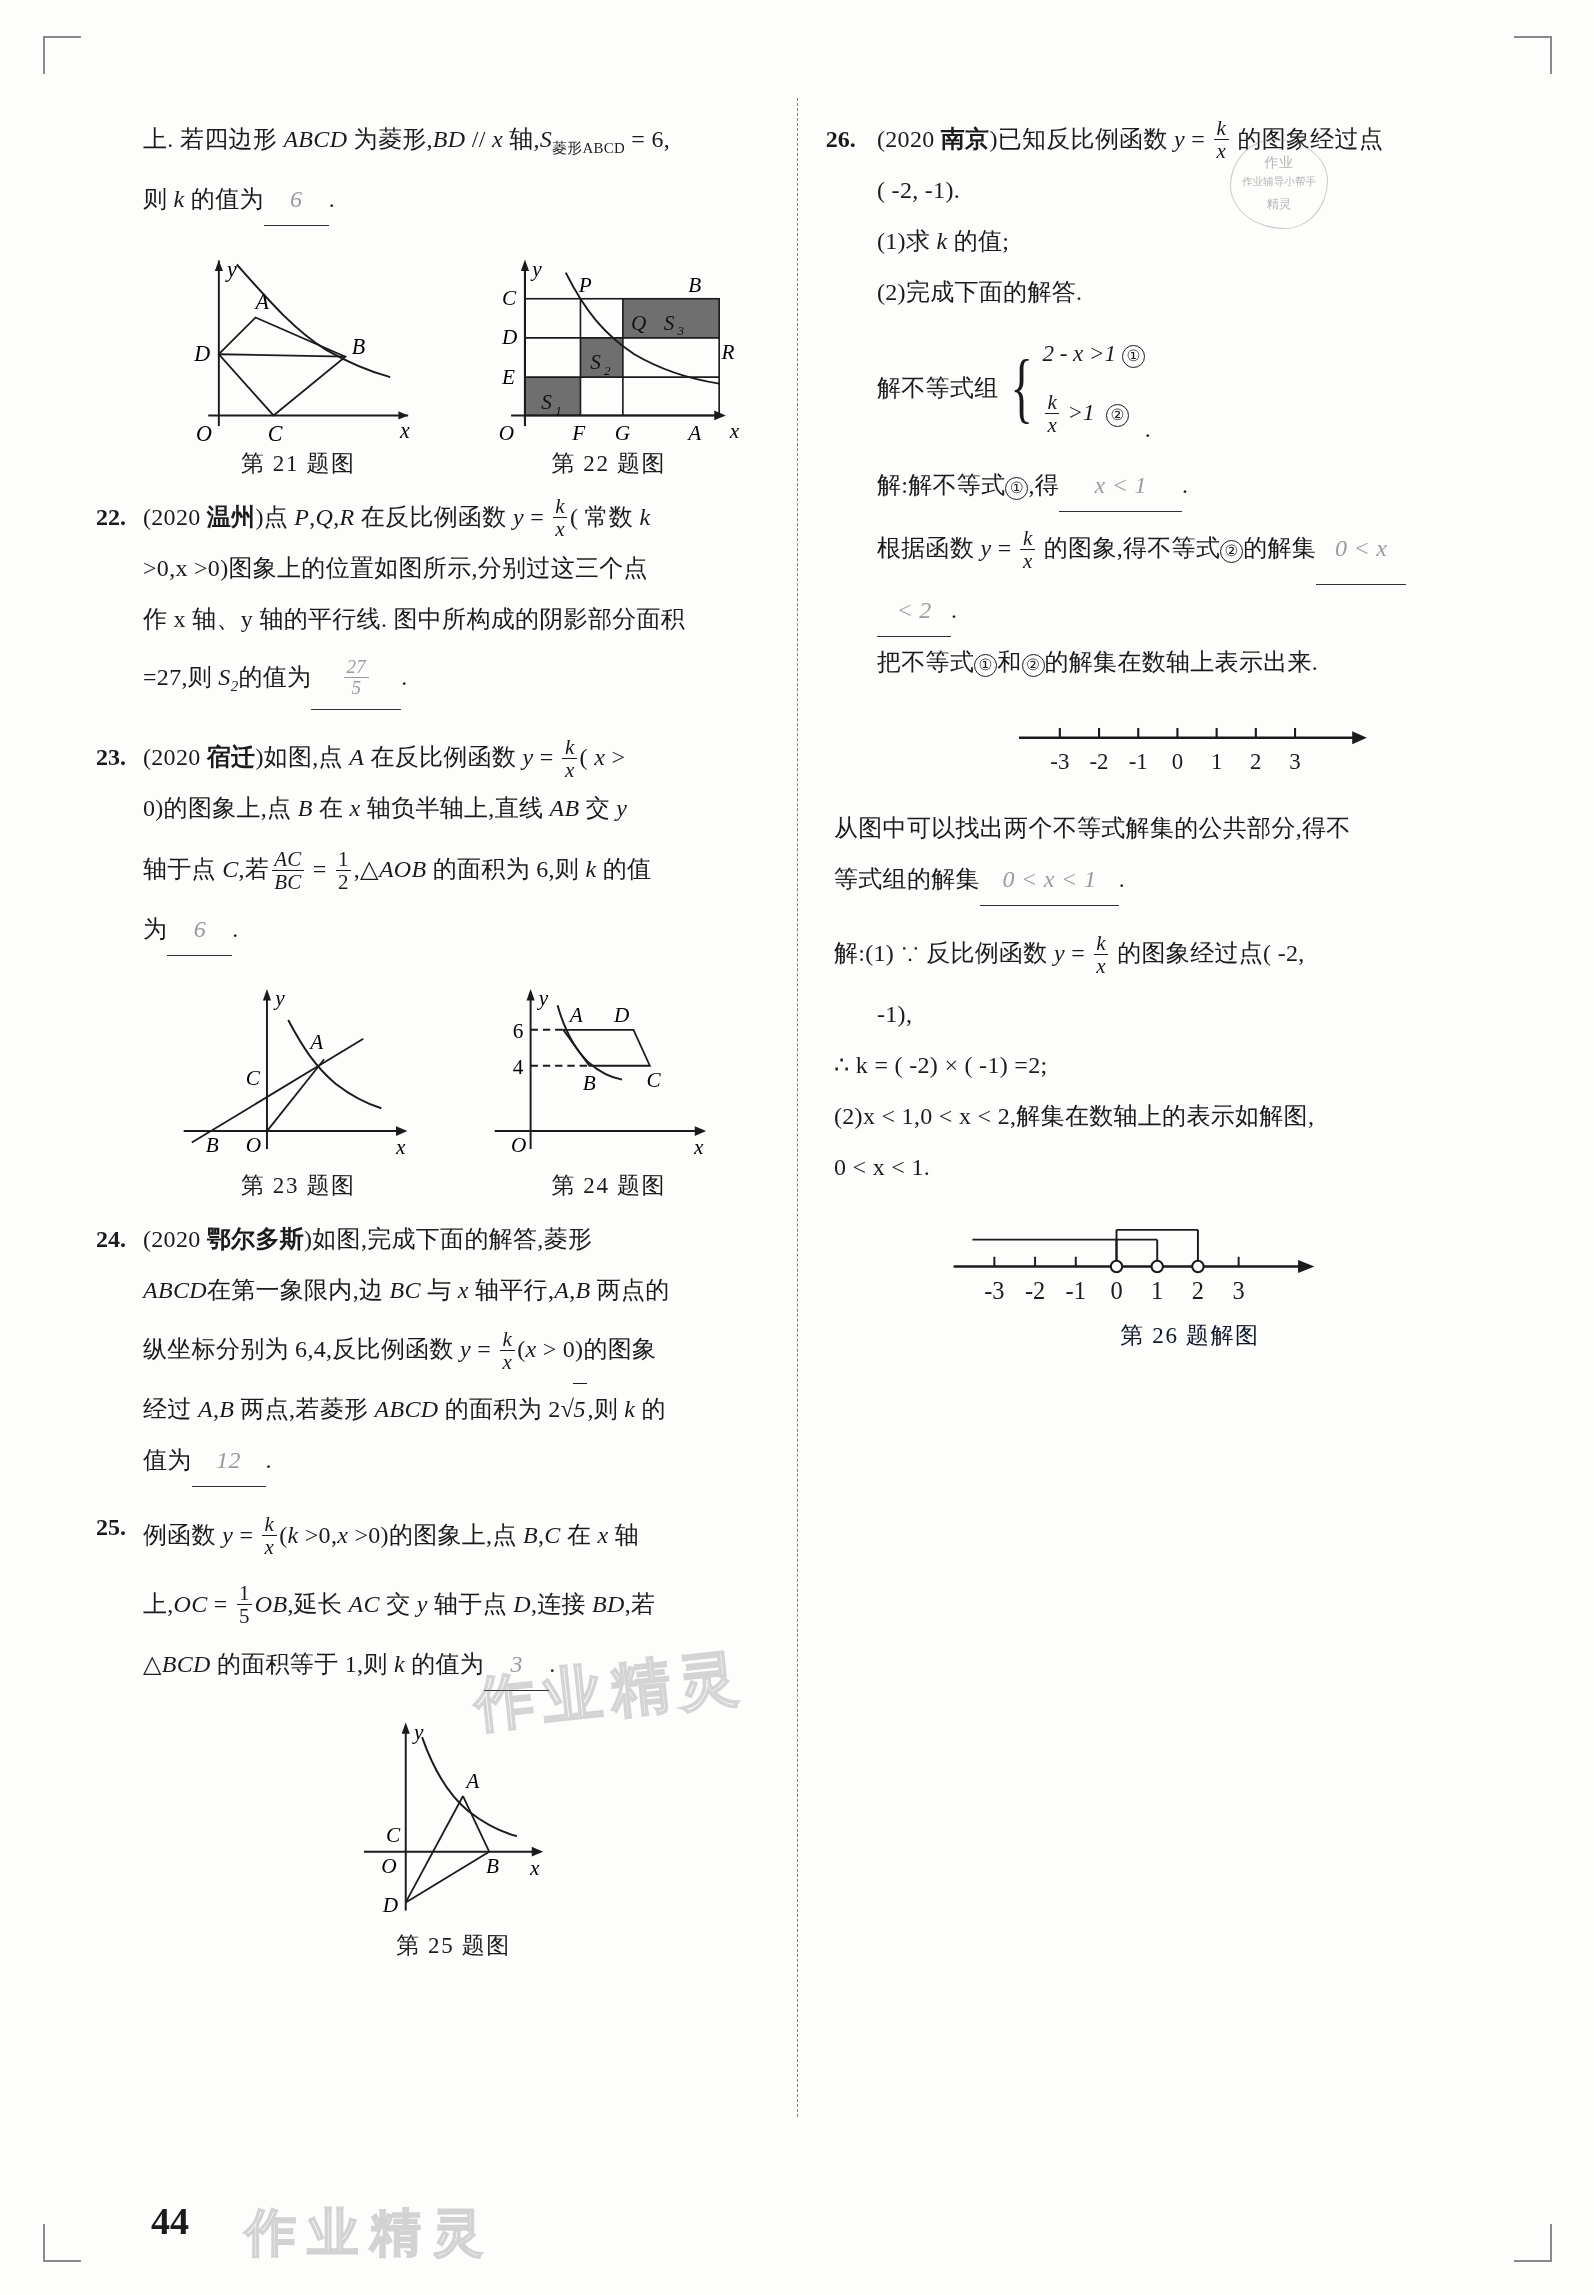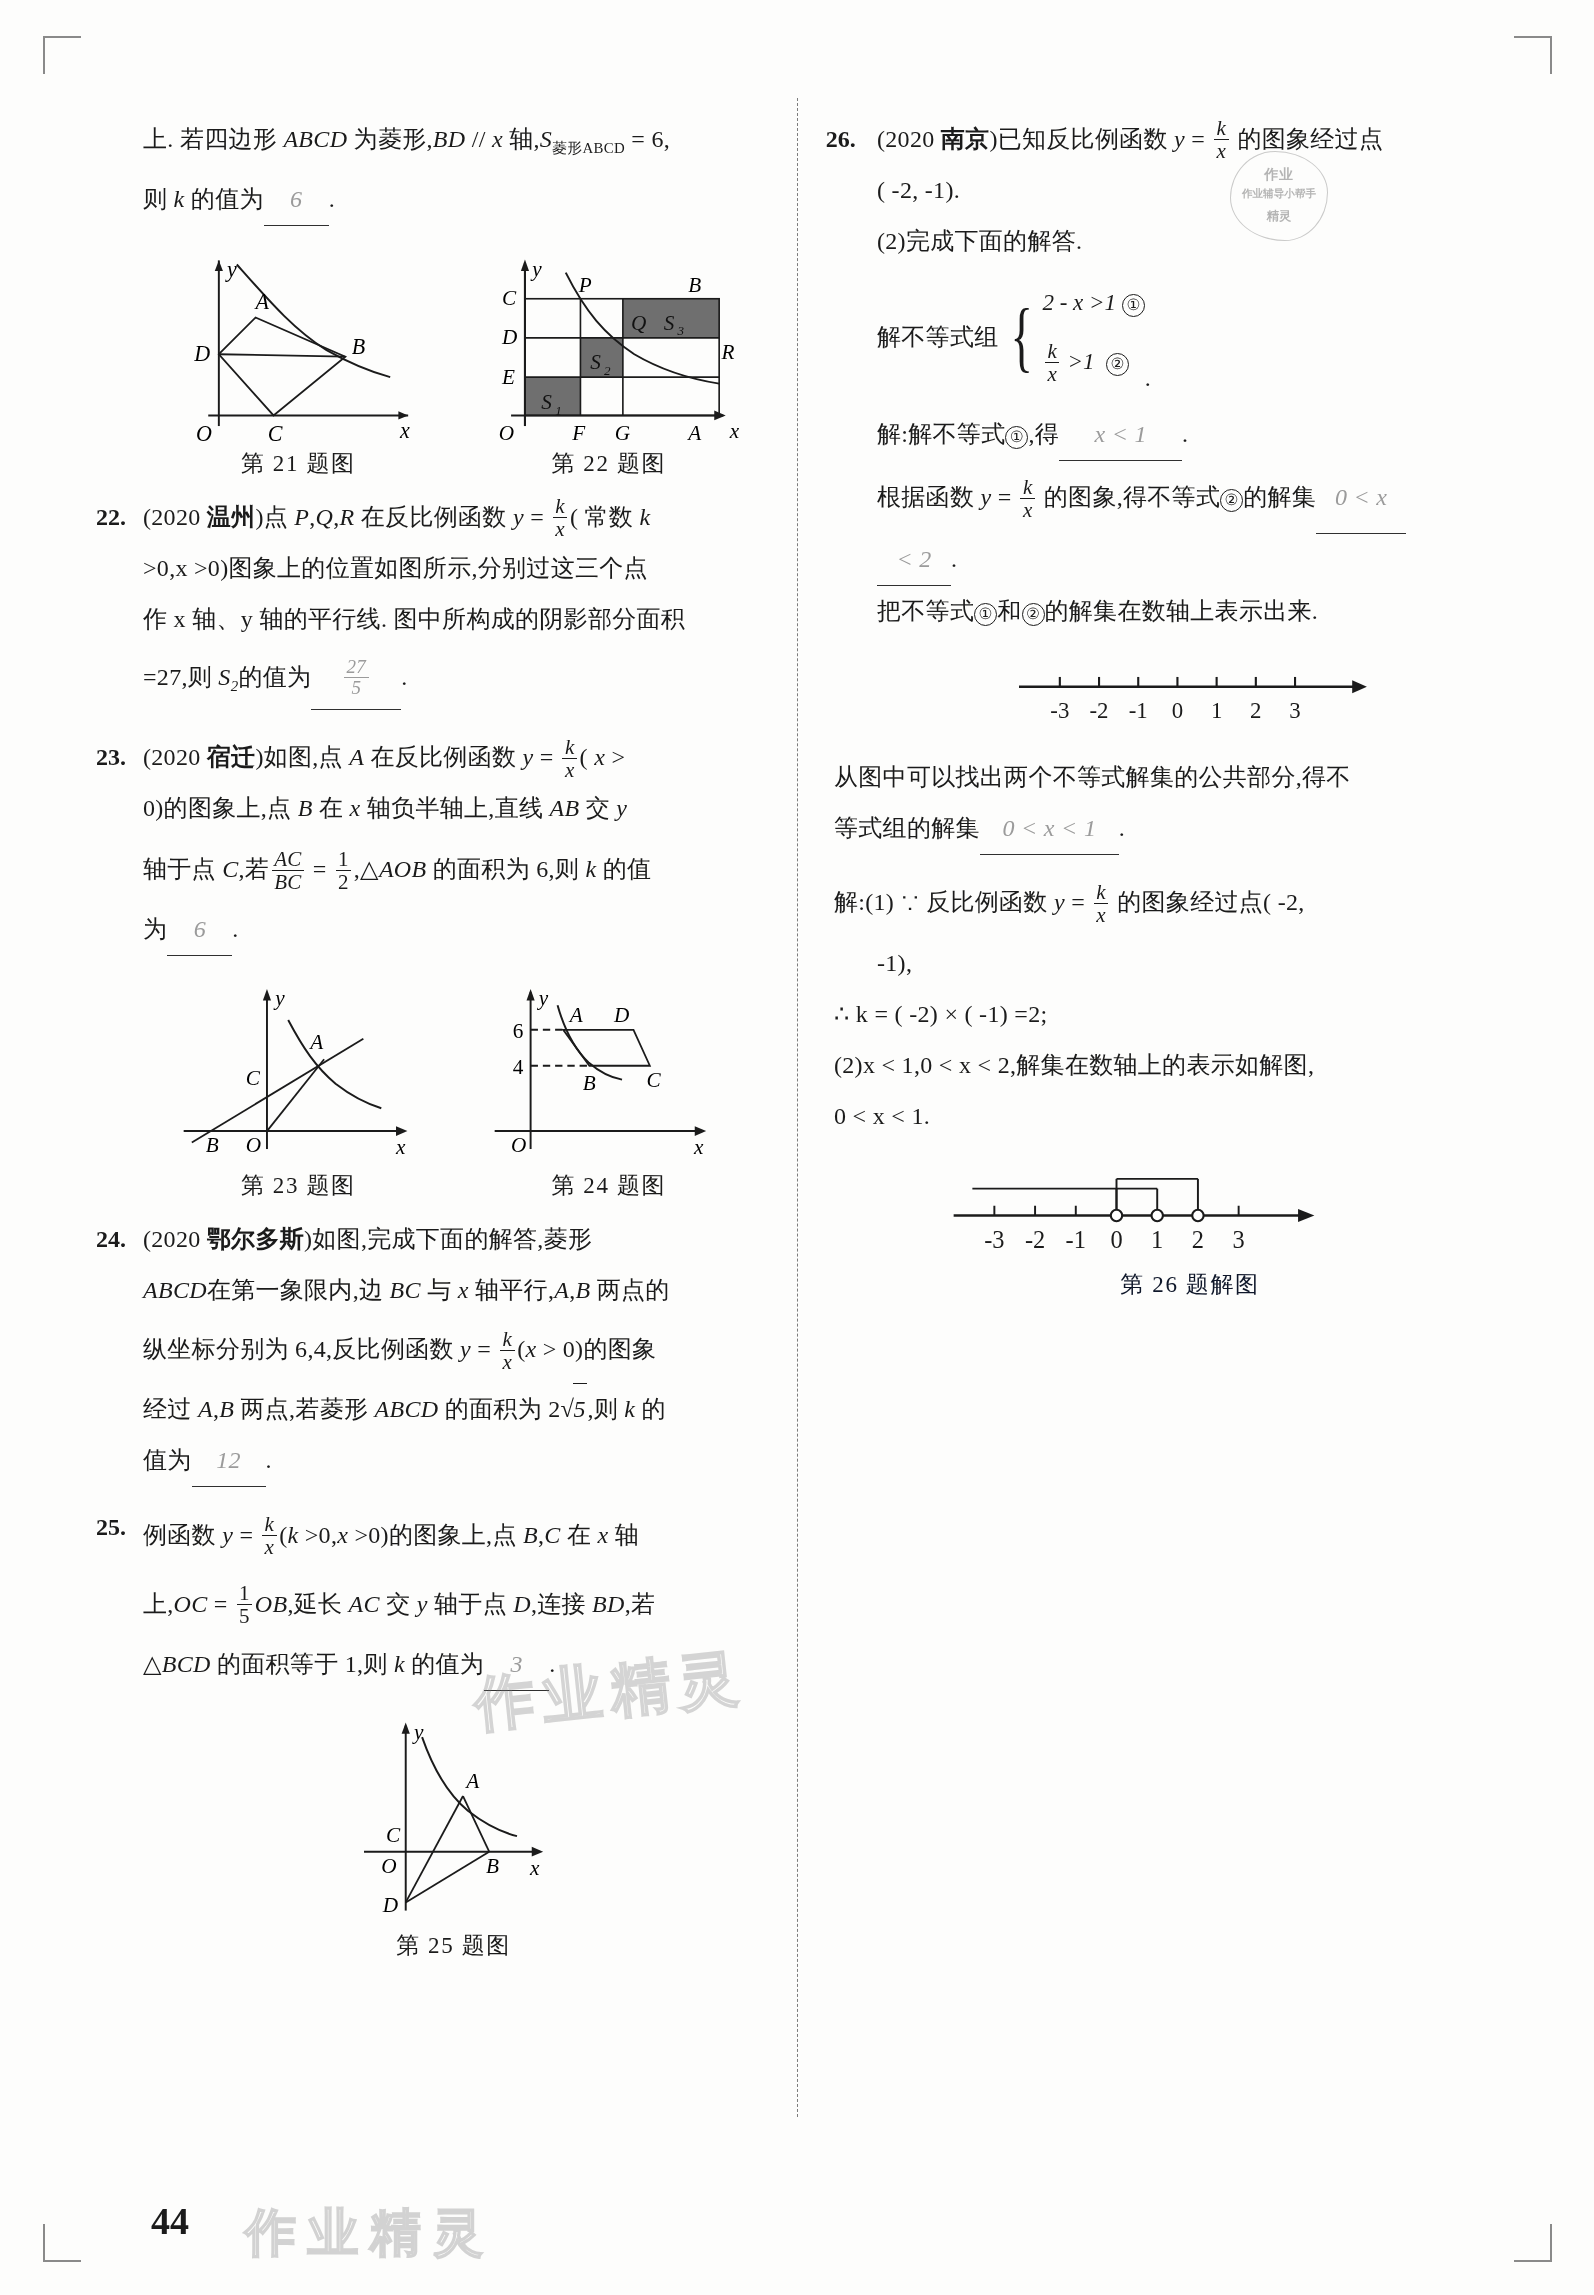--- a/index.html
+++ b/index.html
@@ -120,24 +120,23 @@
     color:transparent;
   }
   .wm-mid{
     left:474px;top:1651px;
     font-size:60px;letter-spacing:8.2px;
     -webkit-text-stroke:1.6px rgba(120,120,120,0.30);
     color:transparent;
     transform:rotate(-6deg);
   }
   .stamp{
-    position:absolute;left:1230px;top:151px;
+    position:absolute;left:1230px;top:139px;
     width:98px;height:90px;
     pointer-events:none;
-    font-weight:bold;
   }
   .stamp .ring{
     position:absolute;inset:0;
     border:1.6px solid rgba(140,140,140,.45);
     border-radius:46% 54% 44% 56%/52% 46% 54% 48%;
   }
   .stamp .t1,.stamp .t2{
     position:absolute;width:100%;text-align:center;
     color:rgba(120,120,120,.55);
     font-family:"Liberation Sans",sans-serif;
@@ -381,20 +380,23 @@
   </div>
 
   <div class="col col-right">
 
     <div class="q">
       <div class="qnum" style="left:-8.2px">26.</div>
       <div class="ln" style="padding-left:43px">
         <span>(2020 </span><b class="city">南京</b><span>)已知反比例函数 </span><i class="v">y</i><span> = </span><span class="frac"><span class="num">k</span><span class="den">x</span></span><span> 的图象经过点</span>
       </div>
       <div class="ln" style="padding-left:43px">( -2, -1).</div>
+      <div class="ln" style="padding-left:43px">
+        <span>(1)求 </span><i class="v">k</i><span> 的值;</span>
+      </div>
       <div class="ln" style="padding-left:43px">(2)完成下面的解答.</div>
 
       <div class="sysrow" style="padding-left:43px;margin:11.4px 0 13px 0;">
         <span class="ln" style="line-height:normal">解不等式组</span>
         <span class="brace">{</span>
         <span class="syslines">
           <span class="sl" style="display:block"><i class="v">2 - x &gt;1</i> <span class="circnum">①</span></span>
           <span class="sl" style="display:block;line-height:69px"><span class="frac"><span class="num">k</span><span class="den">x</span></span><i class="v"> &gt;1</i> &nbsp;<span class="circnum">②</span></span>
         </span>
         <span class="ln" style="line-height:normal;align-self:flex-end;padding-bottom:4.9px">.</span>

